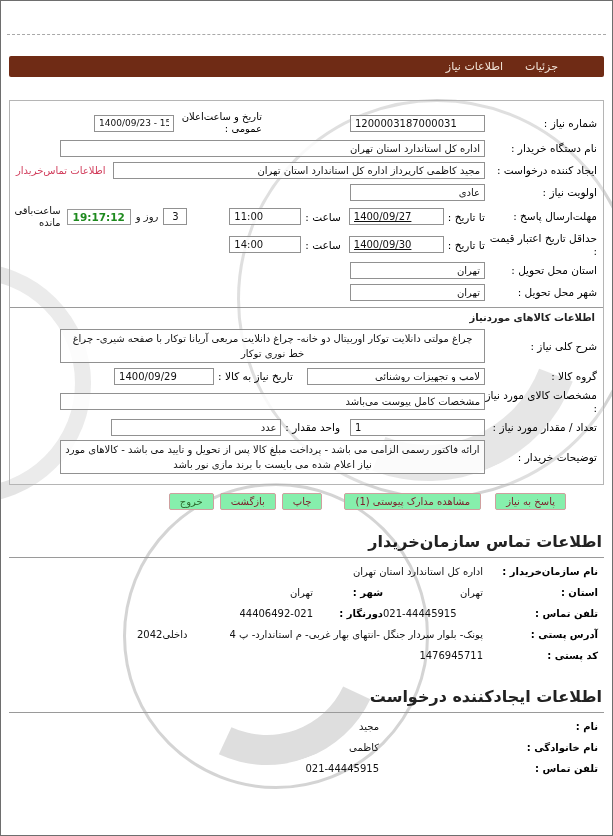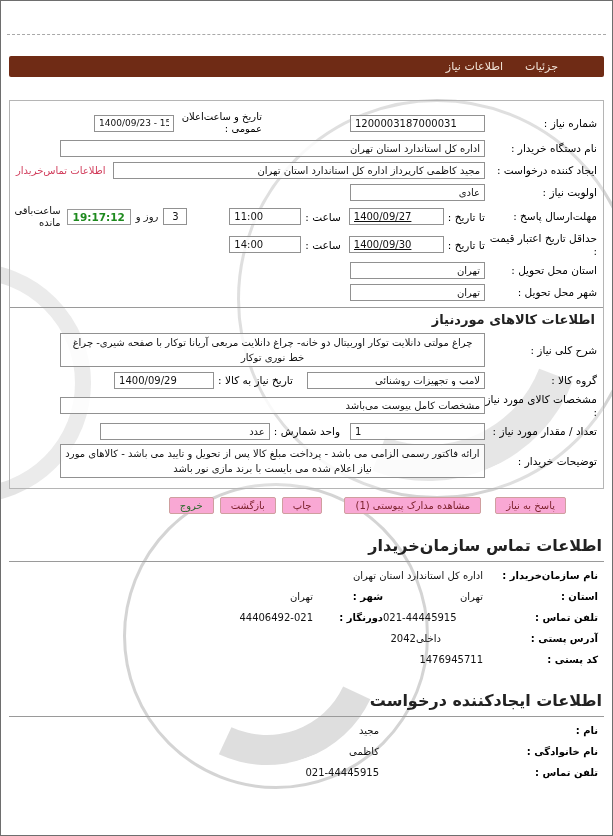--- a/index.html
+++ b/index.html
@@ -74,29 +74,29 @@
     border: 1px solid #9a9a9a; background: rgba(255,255,255,.85);
     color: #1e8a1e; font-weight: bold; font-size: 10.5px;
     padding: 1px 5px; direction: ltr;
   }
   .rem-lbl { width: 56px; margin-right: 6px; font-size: 10px; line-height: 1.15; }
 
   .goods-title {
     border-top: 1px solid #9a9a9a;
     margin: 6px -6px 4px -6px;
     padding: 4px 8px 2px 8px;
-    font-weight: bold; font-size: 13px; color: #222;
+    font-weight: bold; font-size: 10px; color: #222;
   }
 
   
   .btn-row { display: flex; align-items: center; margin: 8px 8px 0 8px; padding-right: 38px; }
   .btn {
     font-family: "DejaVu Sans", sans-serif;
     font-size: 10px;
-    background: #f9a8d4;
+    background: #86efac;
     border: 1px solid #cf9f9f;
     color: #7d222e;
     padding: 2px 10px;
     border-radius: 2px;
     cursor: pointer;
     white-space: nowrap;
   }
   .btn + .btn { margin-right: 6px; }
   .btn.docs { margin-right: 14px; }
   .btn.print { margin-right: 22px; }
@@ -207,21 +207,21 @@
       </div>
 
       <div class="row">
         <span class="lbl">مشخصات کالای مورد نیاز :</span>
         <input class="inp wide" readonly="" value="مشخصات کامل پیوست می‌باشد" style="">
       </div>
 
       <div class="row">
         <span class="lbl">تعداد / مقدار مورد نیاز :</span>
         <input class="inp w135 num" readonly="" value="1" style="">
-        <span class="sublbl" style="margin-right:10px">واحد شمارش :</span>
+        <span class="sublbl" style="margin-right:10px">واحد مقدار :</span>
         <input class="inp w170" readonly="" value="عدد" style="">
       </div>
 
       <div class="row">
         <span class="lbl">توضیحات خریدار :</span>
         <textarea class="tarea wide" rows="2" readonly="" style="">ارائه فاکتور رسمی الزامی می باشد - پرداخت مبلغ کالا پس از تحویل و تایید می باشد - کالاهای مورد نیاز اعلام شده می بایست با برند مازی نور باشد</textarea>
       </div>
 
     </div>
 
@@ -249,20 +249,21 @@
 
     <div class="c-row">
       <span class="c-lbl">تلفن تماس :</span>
       <span class="c-val col" dir="ltr">021-44445915</span>
       <span class="c-lbl2">دورنگار :</span>
       <span class="c-val" dir="ltr">44406492-021</span>
     </div>
 
     <div class="c-row">
       <span class="c-lbl">آدرس پستی :</span>
+      <span class="c-val">پونک- بلوار سردار جنگل -انتهای بهار غربی- م استاندارد- پ 4</span>
       <span class="c-extra">داخلی2042</span>
     </div>
 
     <div class="c-row">
       <span class="c-lbl">کد پستی :</span>
       <span class="c-val" dir="ltr">1476945711</span>
     </div>
 
     <div class="sec-title">اطلاعات ایجادکننده درخواست</div>
 

